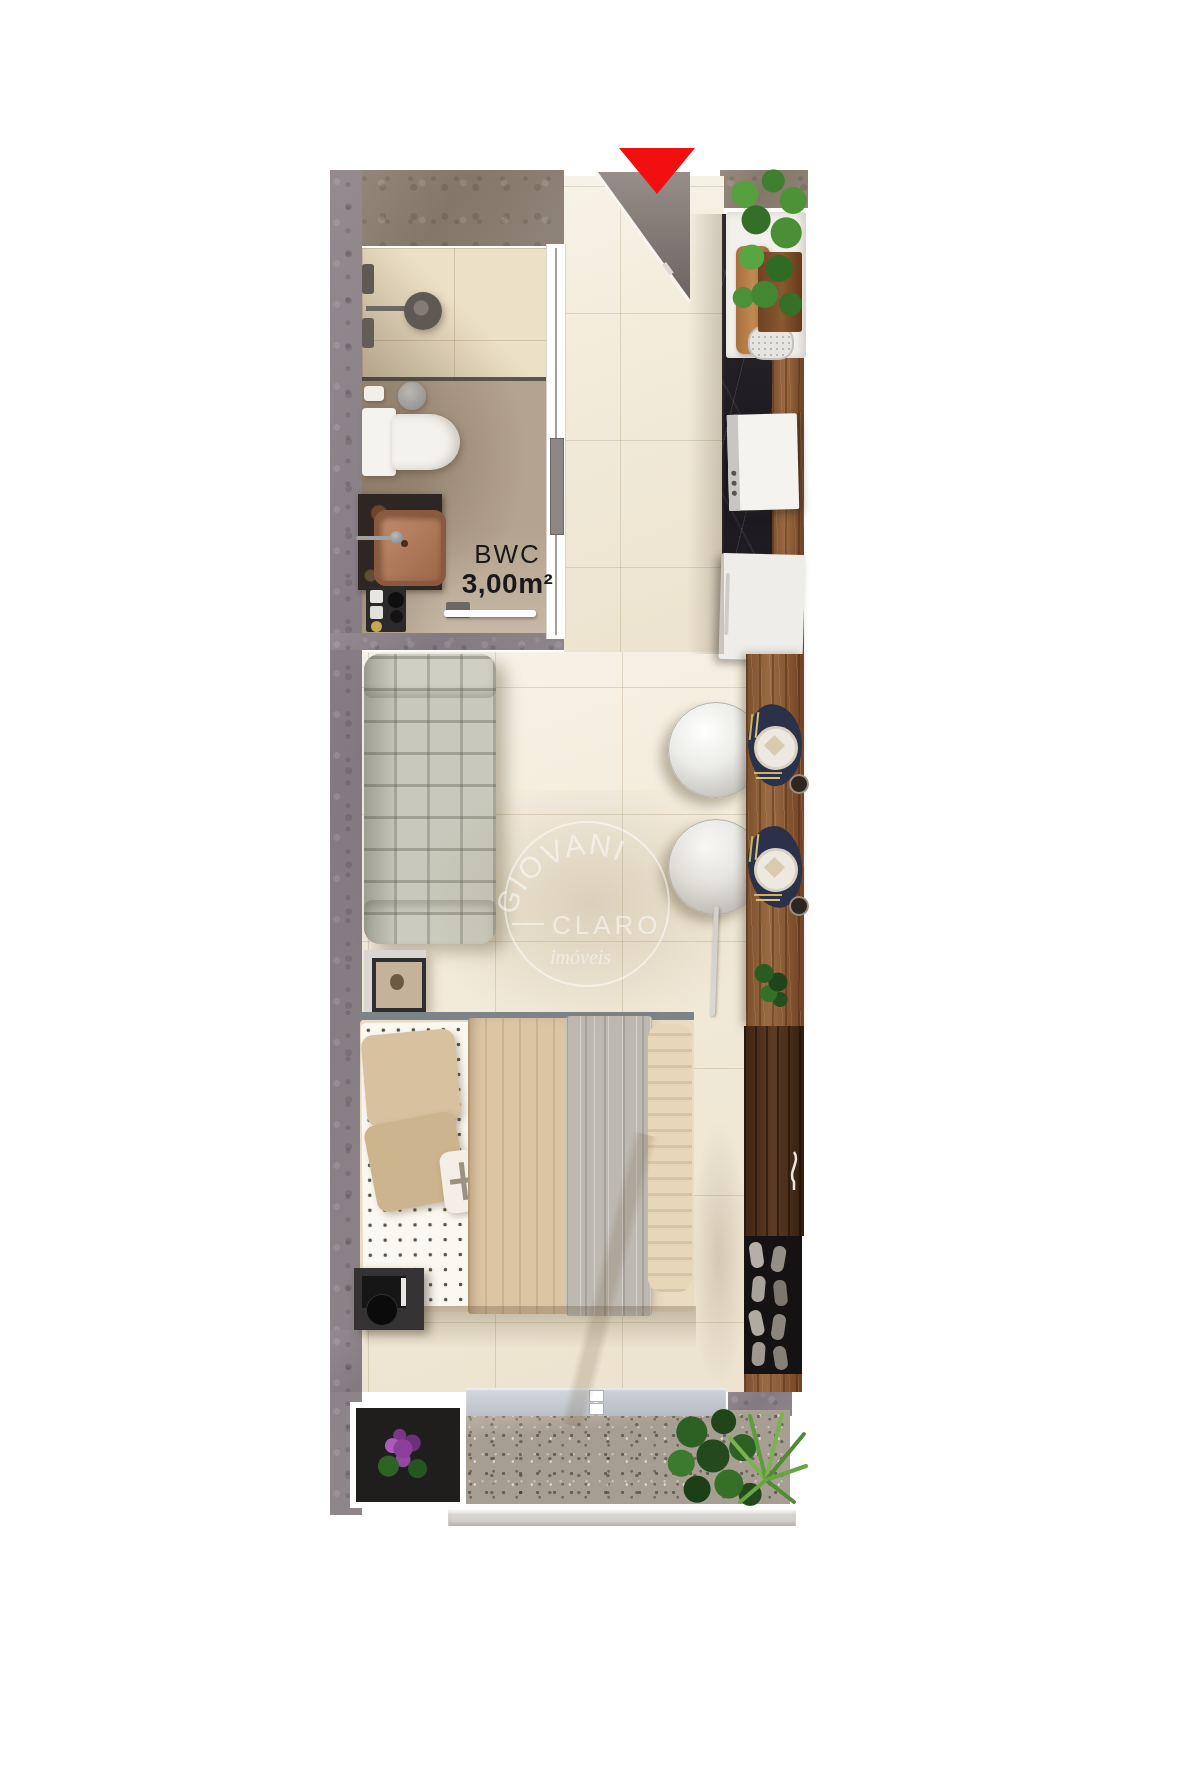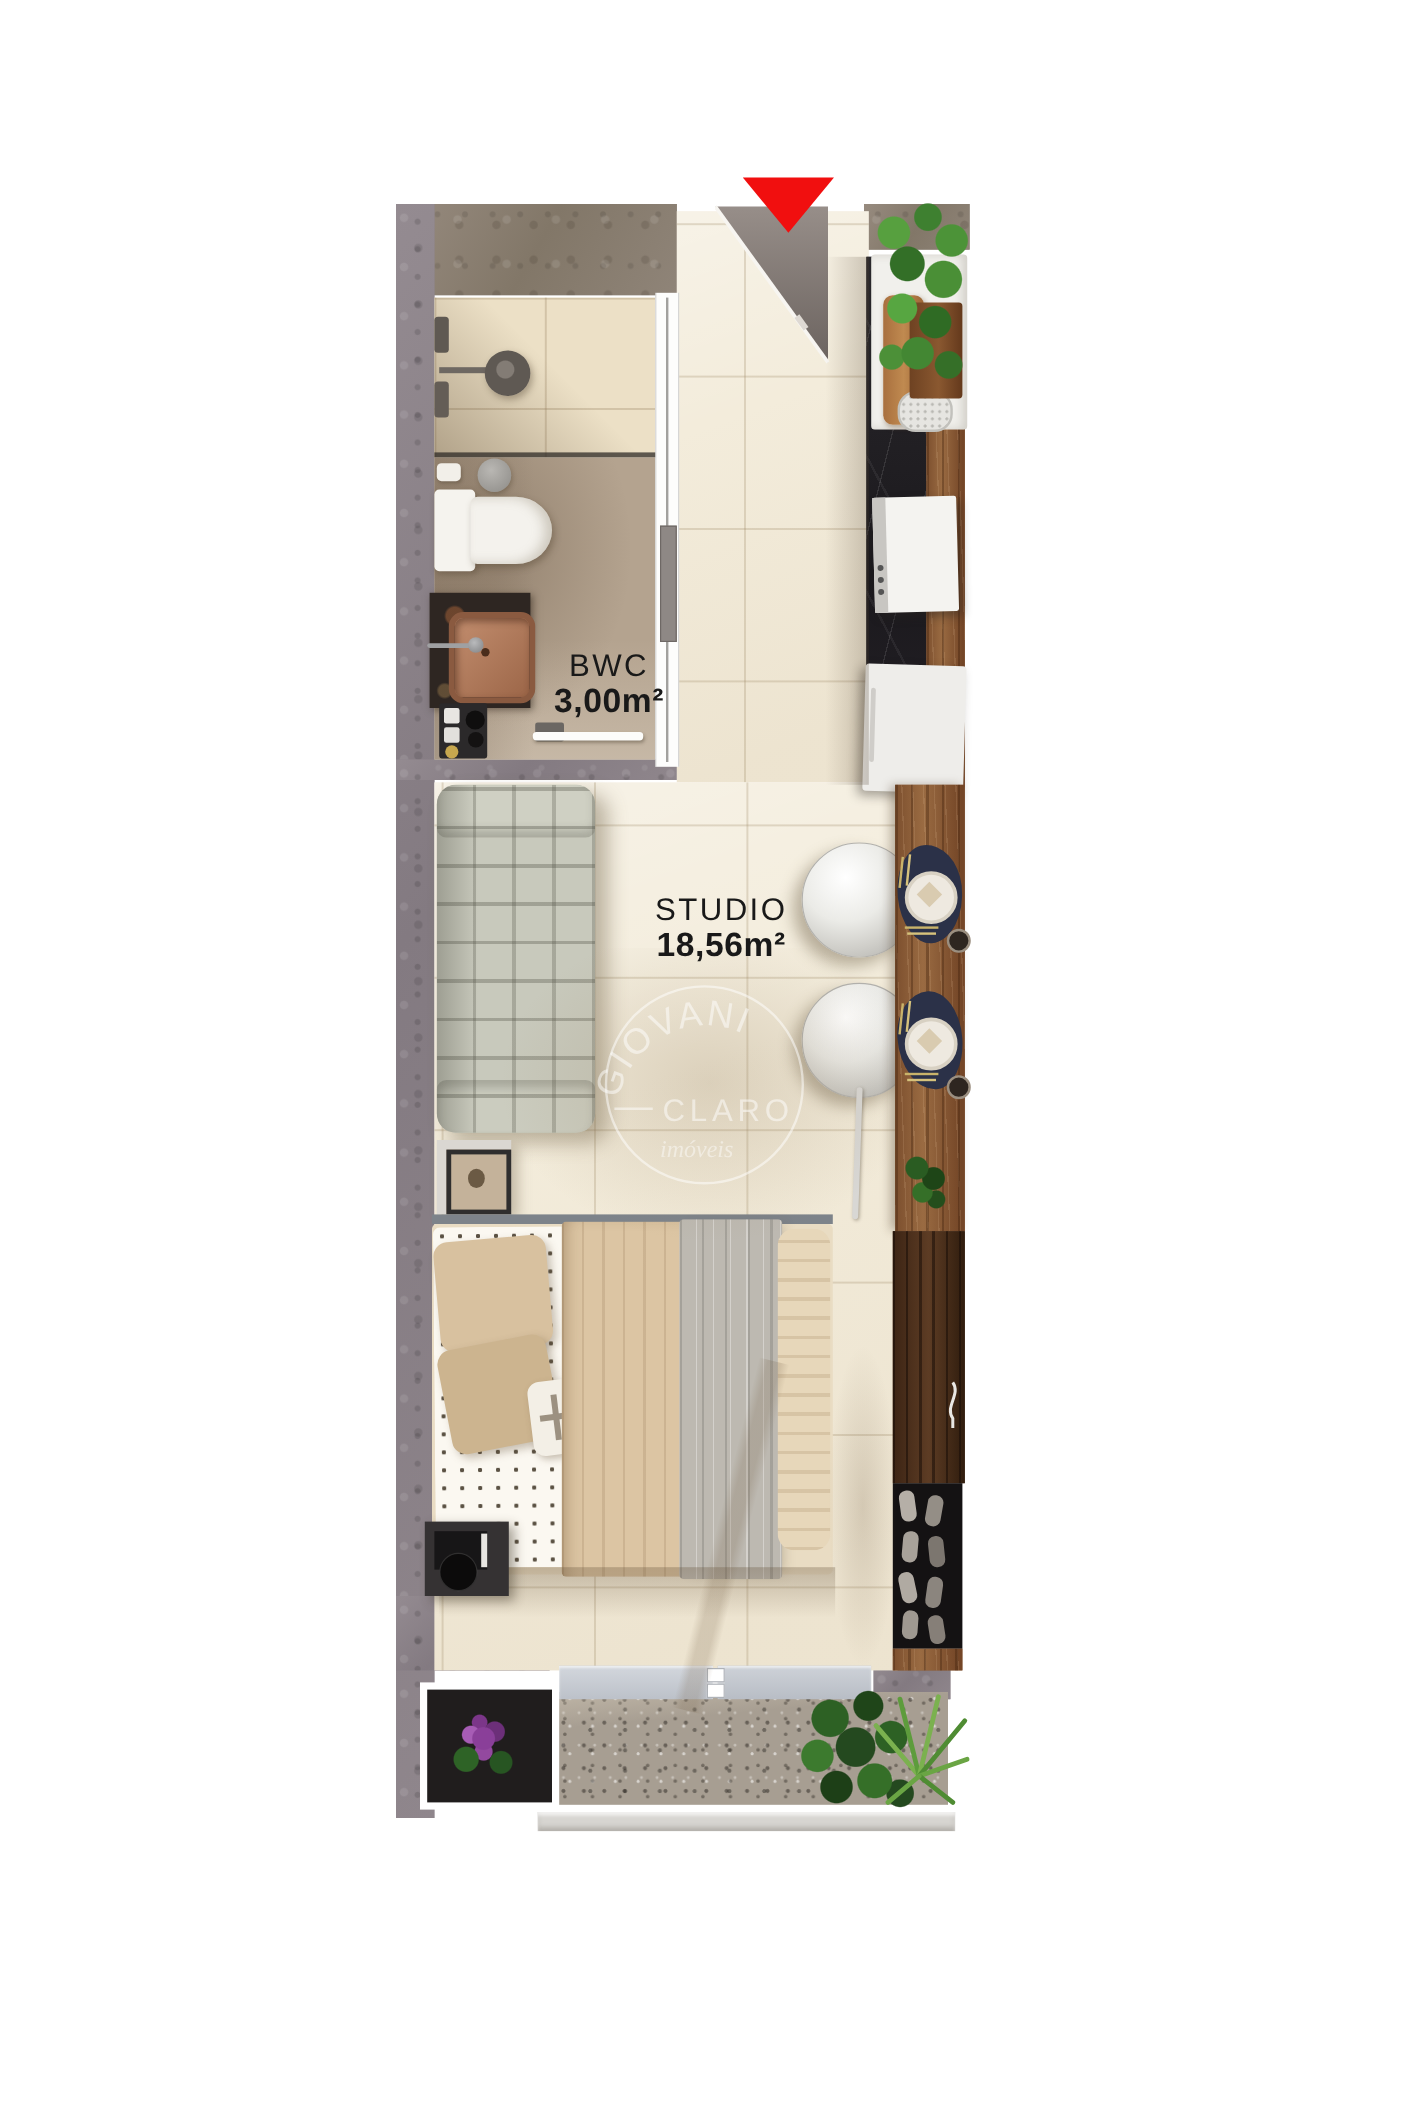--- a/index.html
+++ b/index.html
@@ -295,20 +295,16 @@
     </text>
     <line x1="20" y1="112" x2="52" y2="112" stroke="rgba(255,255,255,.5)" stroke-width="2"></line>
     <text x="60" y="122" font-family="Liberation Sans, sans-serif" font-size="26" letter-spacing="4" fill="rgba(255,255,255,.5)">CLARO</text>
     <text x="58" y="152" font-family="Liberation Serif, serif" font-size="20" font-style="italic" fill="rgba(255,255,255,.45)">imóveis</text>
   </svg>
 
   <div class="lbl" style="left:415px;top:540px;width:185px;">
     <span class="nm">BWC</span>
     <span class="ar">3,00m²</span>
   </div>
-  <div class="lbl" style="left:480px;top:744px;width:242px;">
-    <span class="nm">STUDIO</span>
-    <span class="ar">18,56m²</span>
-  </div>
 
   <div class="a" style="left:619px;top:148px;width:0;height:0;border-left:38px solid transparent;border-right:38px solid transparent;border-top:46px solid #f10f0f;"></div>
 
 </div>
 
 </body></html>

